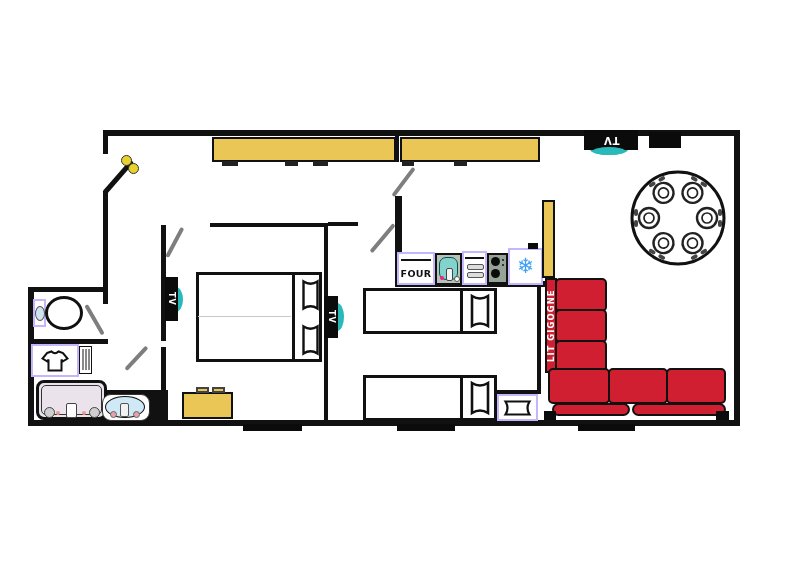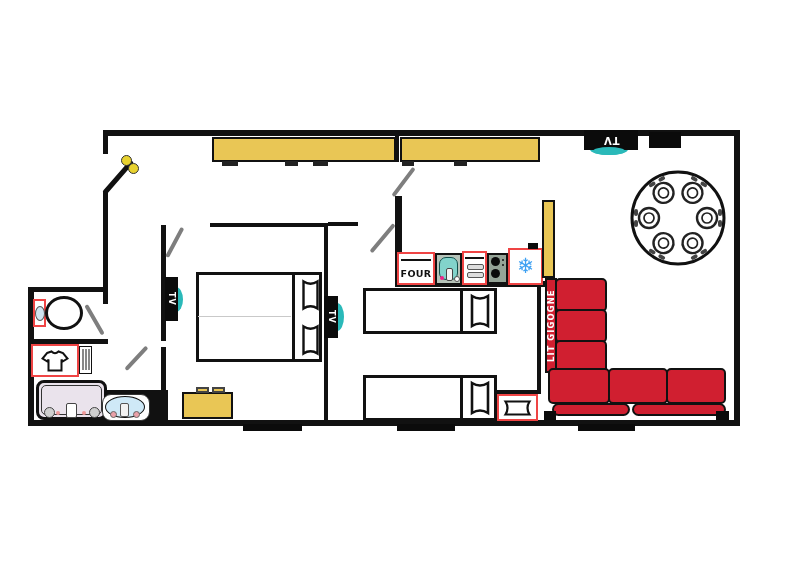--- a/index.html
+++ b/index.html
@@ -6,21 +6,21 @@
   .plan{position:relative;width:800px;height:565px;background:#ffffff;overflow:hidden;
         font-family:"DejaVu Sans", sans-serif;}
   .abs{position:absolute;}
   .wall{position:absolute;background:#111111;}
   .doorleaf{position:absolute;height:4px;background:#7e7e7e;transform-origin:left center;border-radius:2px;}
   .yellow{position:absolute;background:#e9c655;border:2px solid #111;box-sizing:border-box;}
   .tick{position:absolute;background:#222;}
   .tvbox{position:absolute;background:#0b0b0b;color:#fff;display:flex;align-items:center;justify-content:center;
          font-weight:bold;}
   .teal{position:absolute;background:#2ab9b9;border-radius:50%;}
-  .whitebox{position:absolute;background:#fff;border:2px solid #ef4444;box-sizing:border-box;}
+  .whitebox{position:absolute;background:#fff;border:2px solid #c4b5fd;box-sizing:border-box;}
   .red{position:absolute;background:#d01f30;border:2.5px solid #111;box-sizing:border-box;border-radius:5px;}
   .blackbox{position:absolute;background:#0b0b0b;}
   .grayline{position:absolute;background:#999;border-radius:2px;}
   .label-four{font-weight:bold;font-size:9.5px;color:#111;letter-spacing:.3px;}
   .sofa-label{writing-mode:vertical-rl;transform:rotate(180deg);color:#fff;font-weight:bold;
               font-size:8.5px;letter-spacing:1px;display:flex;align-items:center;justify-content:center;}
   .tv-vert{writing-mode:vertical-rl;font-size:8px;letter-spacing:1px;}
   .tv-flip{transform:rotate(180deg);font-size:10px;letter-spacing:1px;}
   svg{display:block;}
 </style>

